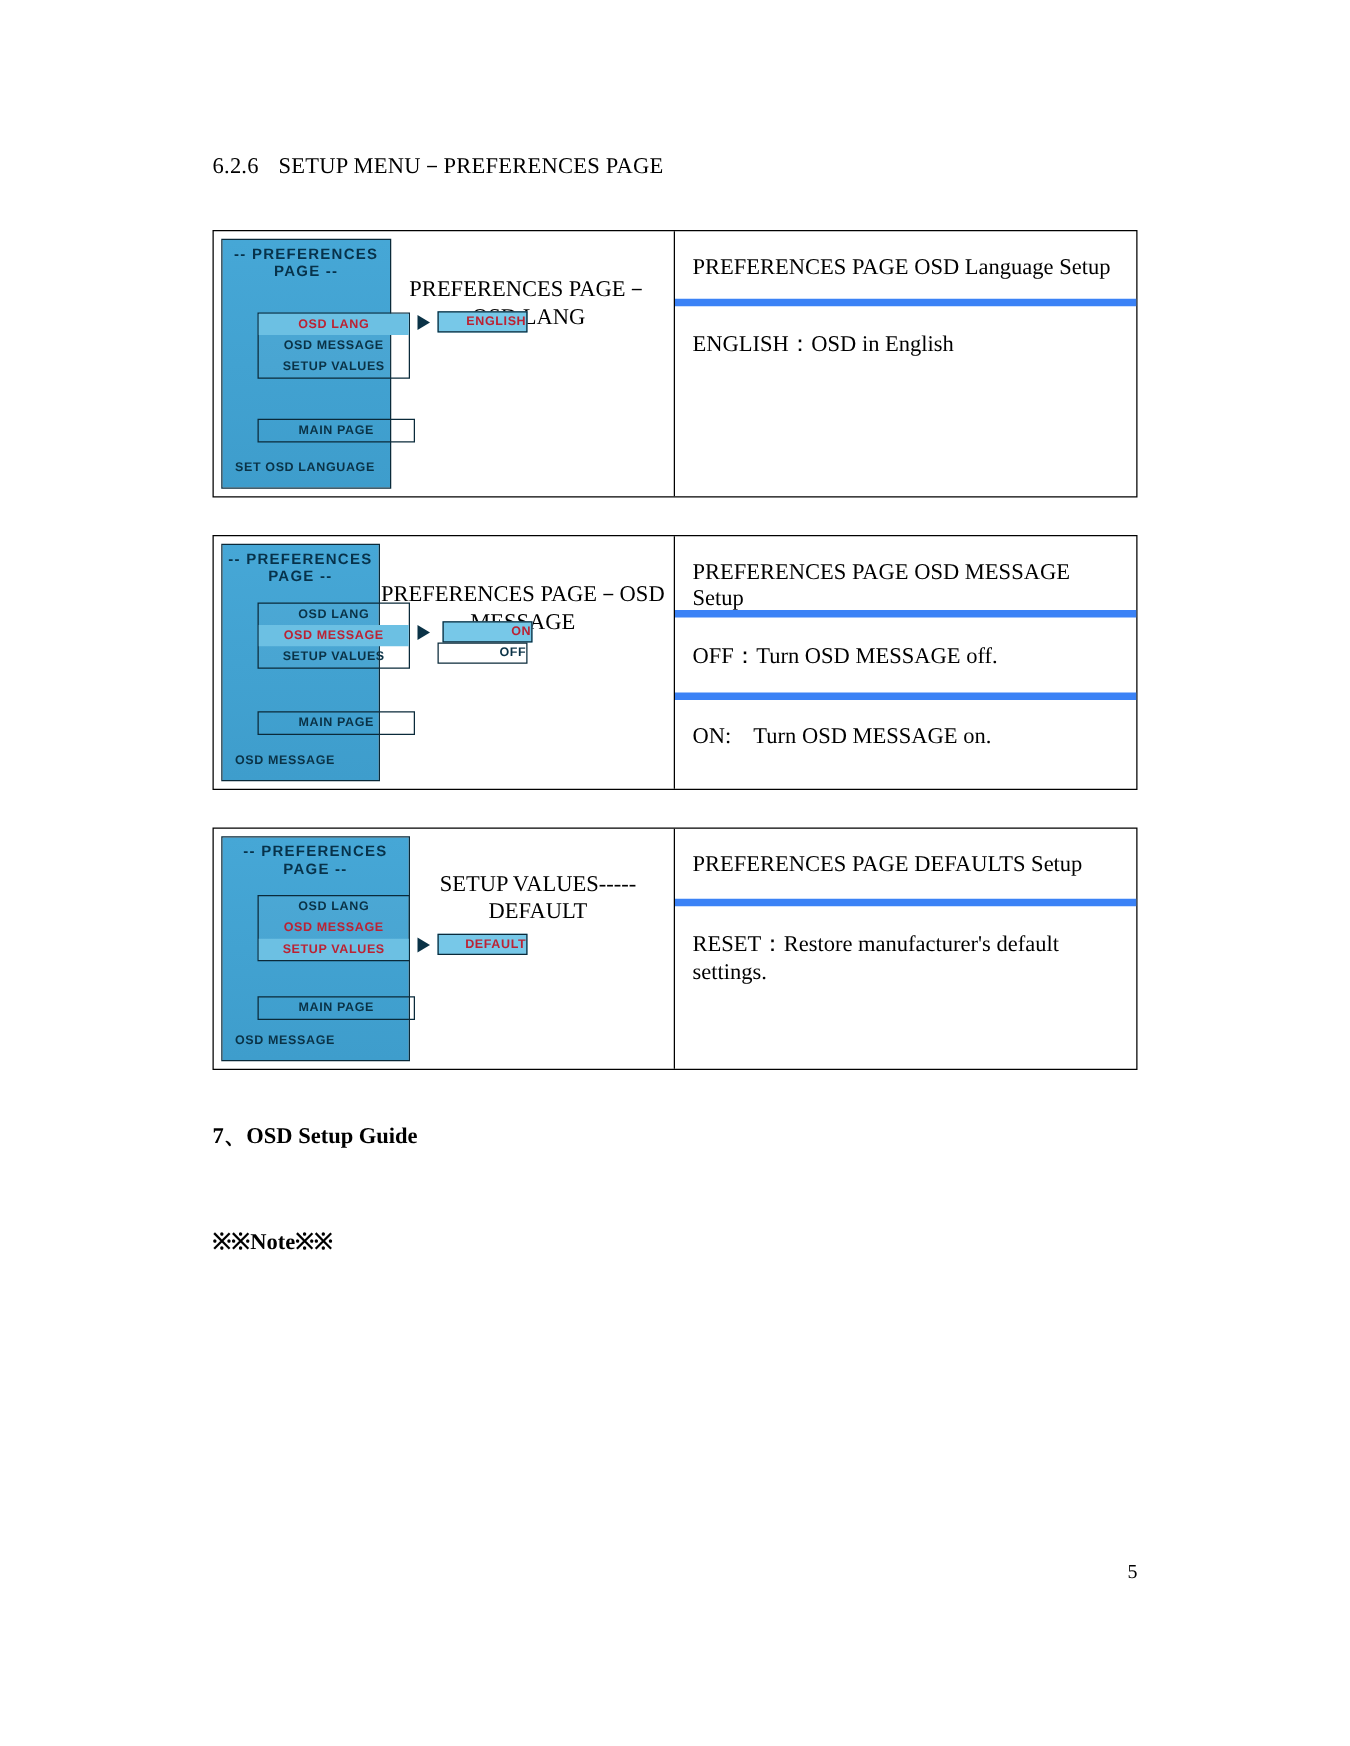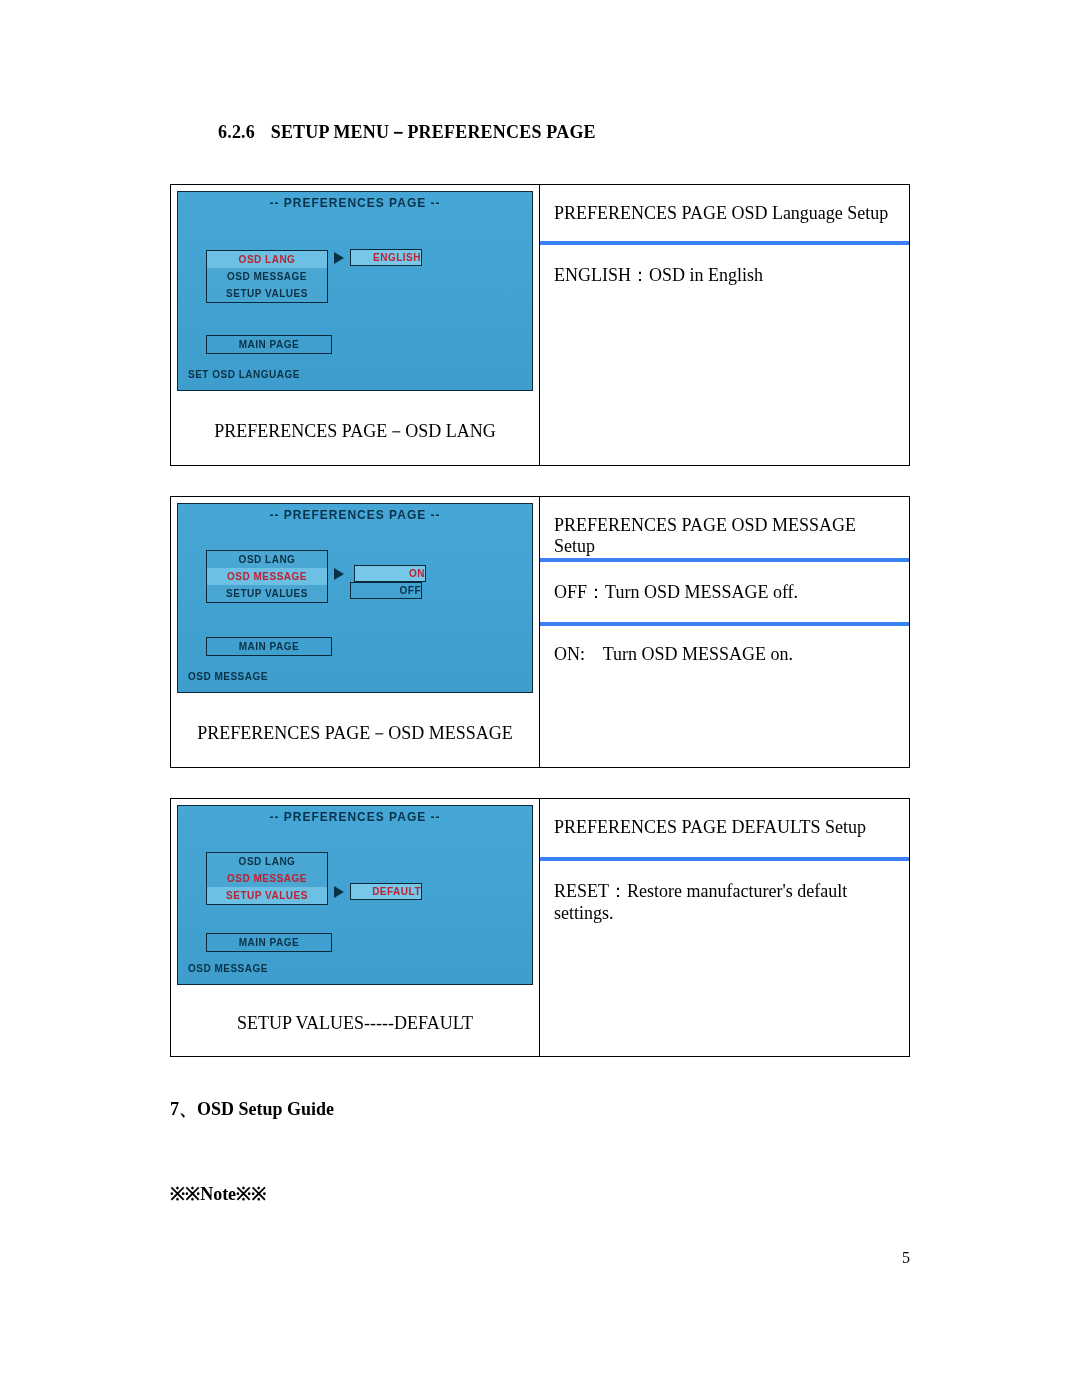--- a/index.html
+++ b/index.html
@@ -10,56 +10,55 @@
     color: #000;
   }
   .page {
     width: 1080px;
     height: 1397px;
     position: relative;
     box-sizing: border-box;
     padding: 120px 170px 40px 170px;
   }
   .section-heading {
-    font-weight: bold;
+    font-weight: normal;
     font-size: 18px;
     margin-bottom: 40px;
     letter-spacing: 0.2px;
-    margin-left: 48px;
   }
   .num {
     display: inline-block;
     width: 48px;
   }
 
   .block {
     display: flex;
     border: 1px solid #000;
     margin-bottom: 30px;
     width: 100%;
     box-sizing: border-box;
   }
   .left-cell {
     width: 50%;
     border-right: 1px solid #000;
     box-sizing: border-box;
     padding: 6px;
     display: flex;
-    flex-direction: column;
+    flex-direction: row;
   }
   .right-col {
     width: 50%;
     display: flex;
     flex-direction: column;
     box-sizing: border-box;
   }
   .right-cell {
     padding: 18px 14px;
     font-size: 18px;
-    border-bottom: 4px solid #3b82f6;
+    border-bottom: 6px solid #3b82f6;
     box-sizing: border-box;
   }
   .right-cell:last-child {
     border-bottom: none;
     flex: 1;
   }
   .caption {
     text-align: center;
     font-size: 18px;
     padding: 28px 0 16px 0;

